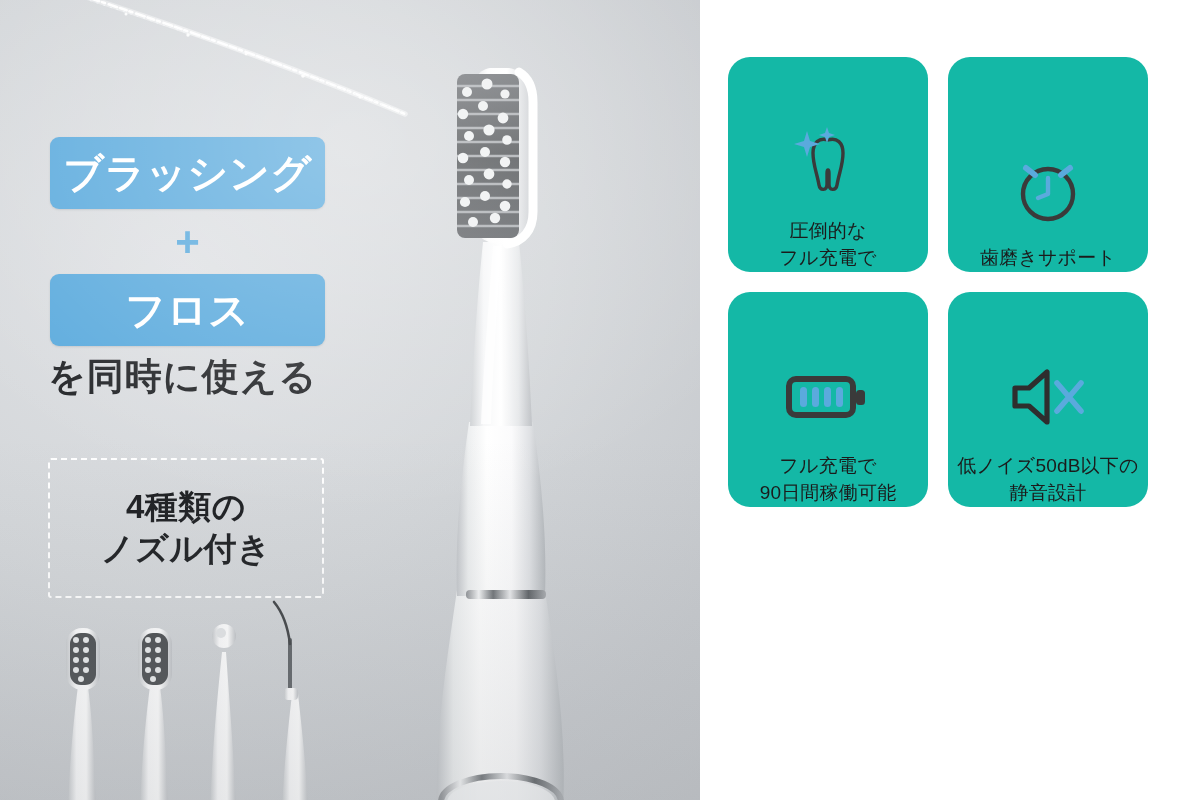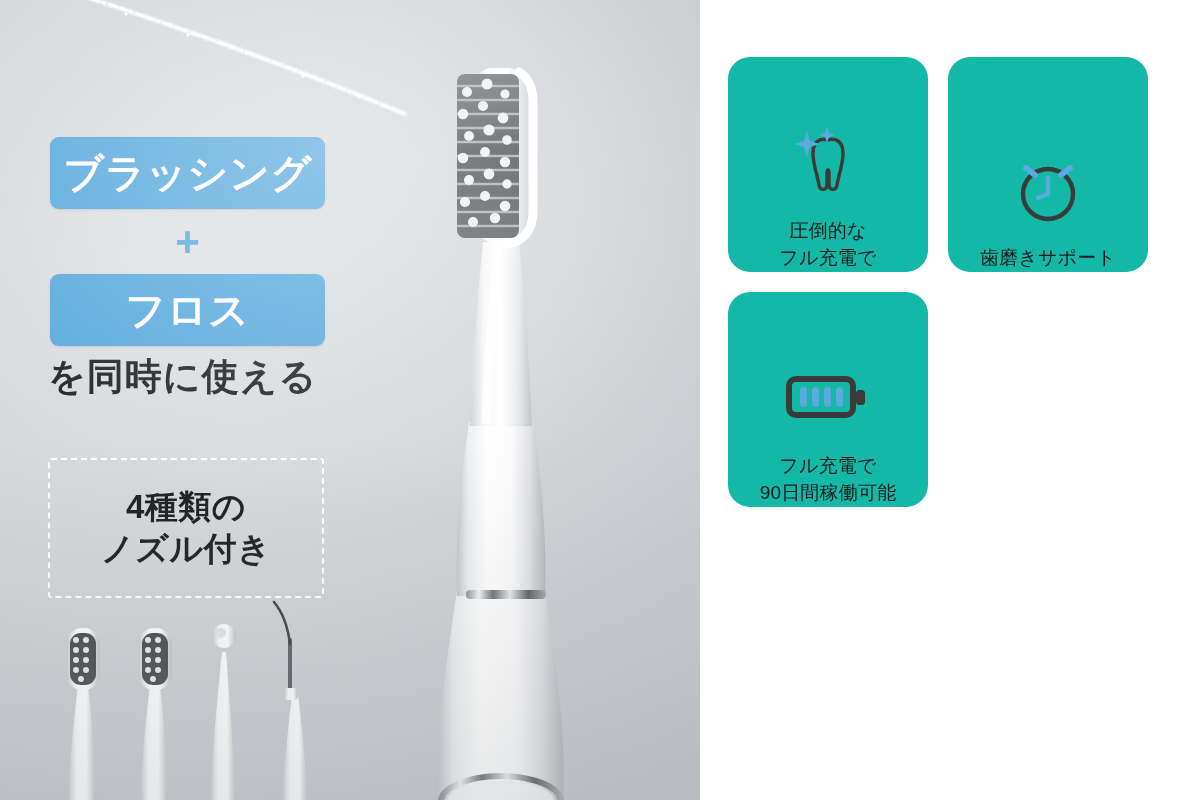--- a/index.html
+++ b/index.html
@@ -420,16 +420,28 @@
             </g>
           </svg>
         </div>
         <div class="card-text">
           <span class="tline">フル充電で</span>
           <span class="tline">90日間稼働可能</span>
         </div>
       </div>
 
 
+      <div class="feature-card">
+        <div class="card-icon">
+          <svg width="82" height="60" viewBox="0 0 82 60">
+            <path d="M8,21 L22,21 L40,5 L40,55 L22,39 L8,39 Z" fill="none" stroke="#2e2e2e" stroke-width="5.2" stroke-linejoin="round"></path>
+            <path d="M50,16 L74,44 M74,16 L50,44" stroke="#5aaadd" stroke-width="5.6" stroke-linecap="round"></path>
+          </svg>
+        </div>
+        <div class="card-text">
+          <span class="tline">低ノイズ50dB以下の</span>
+          <span class="tline">静音設計</span>
+        </div>
+      </div>
 
     </div>
   </div>
 </div>
 
 </body></html>

